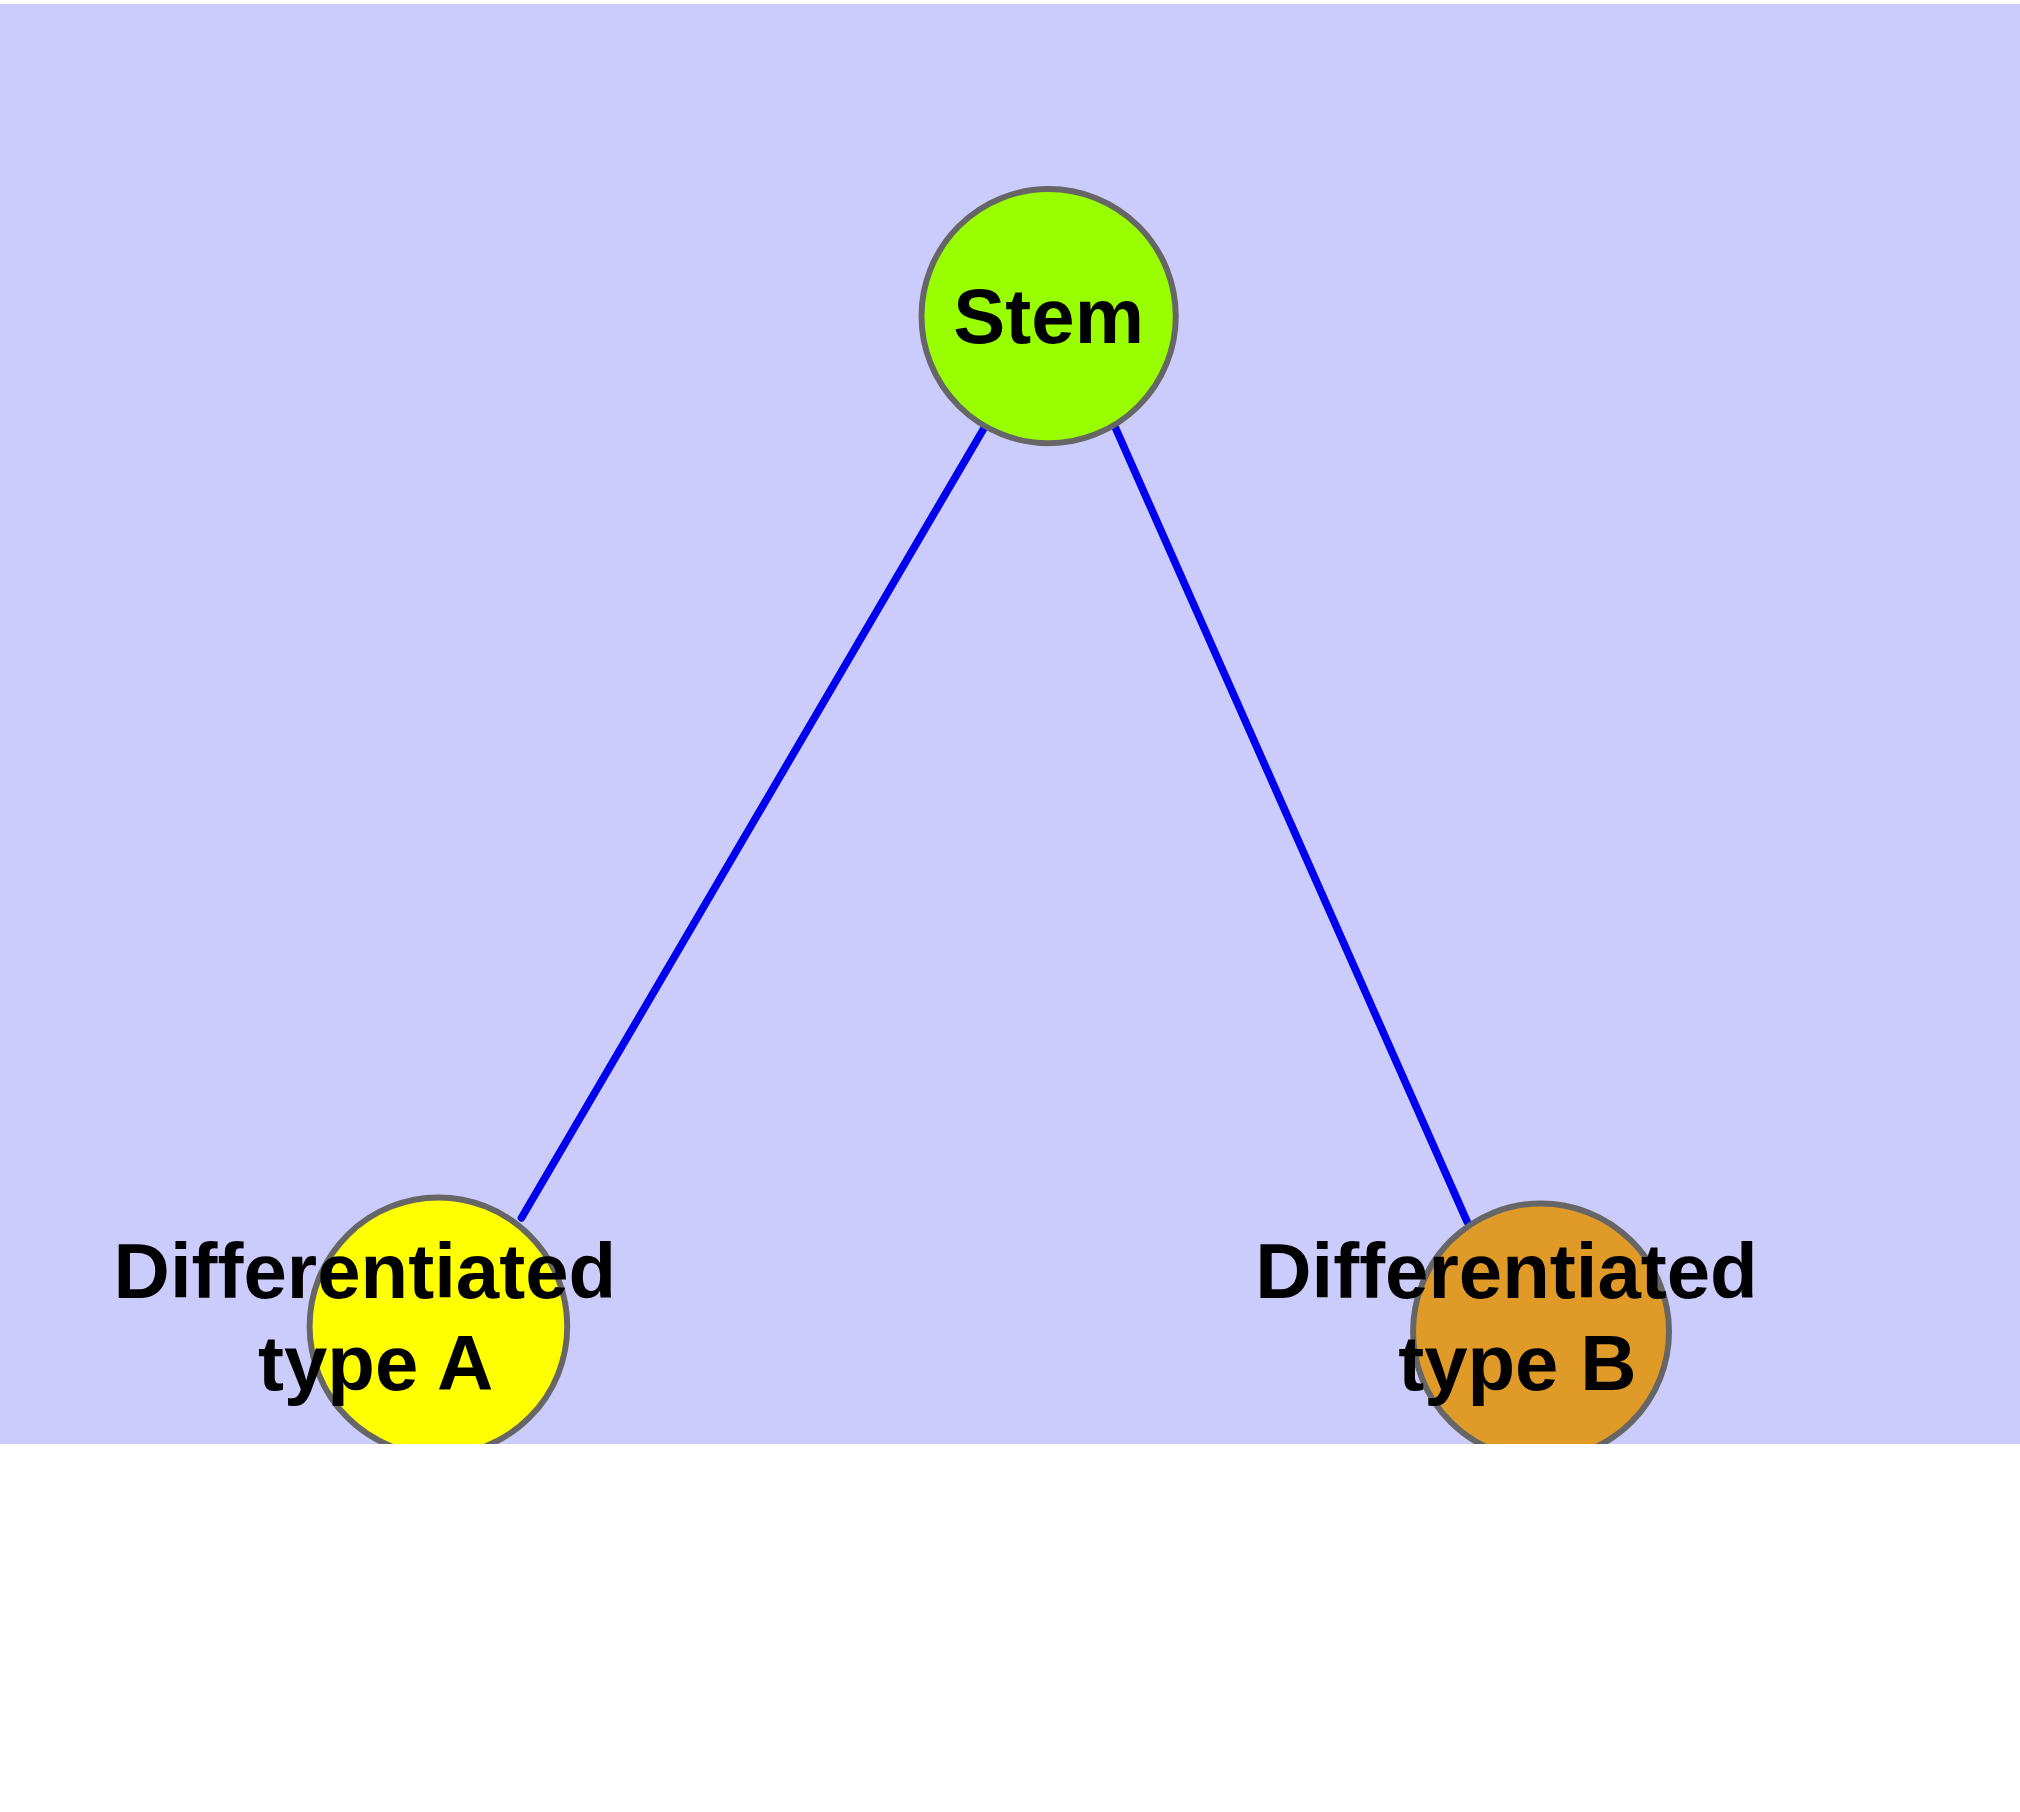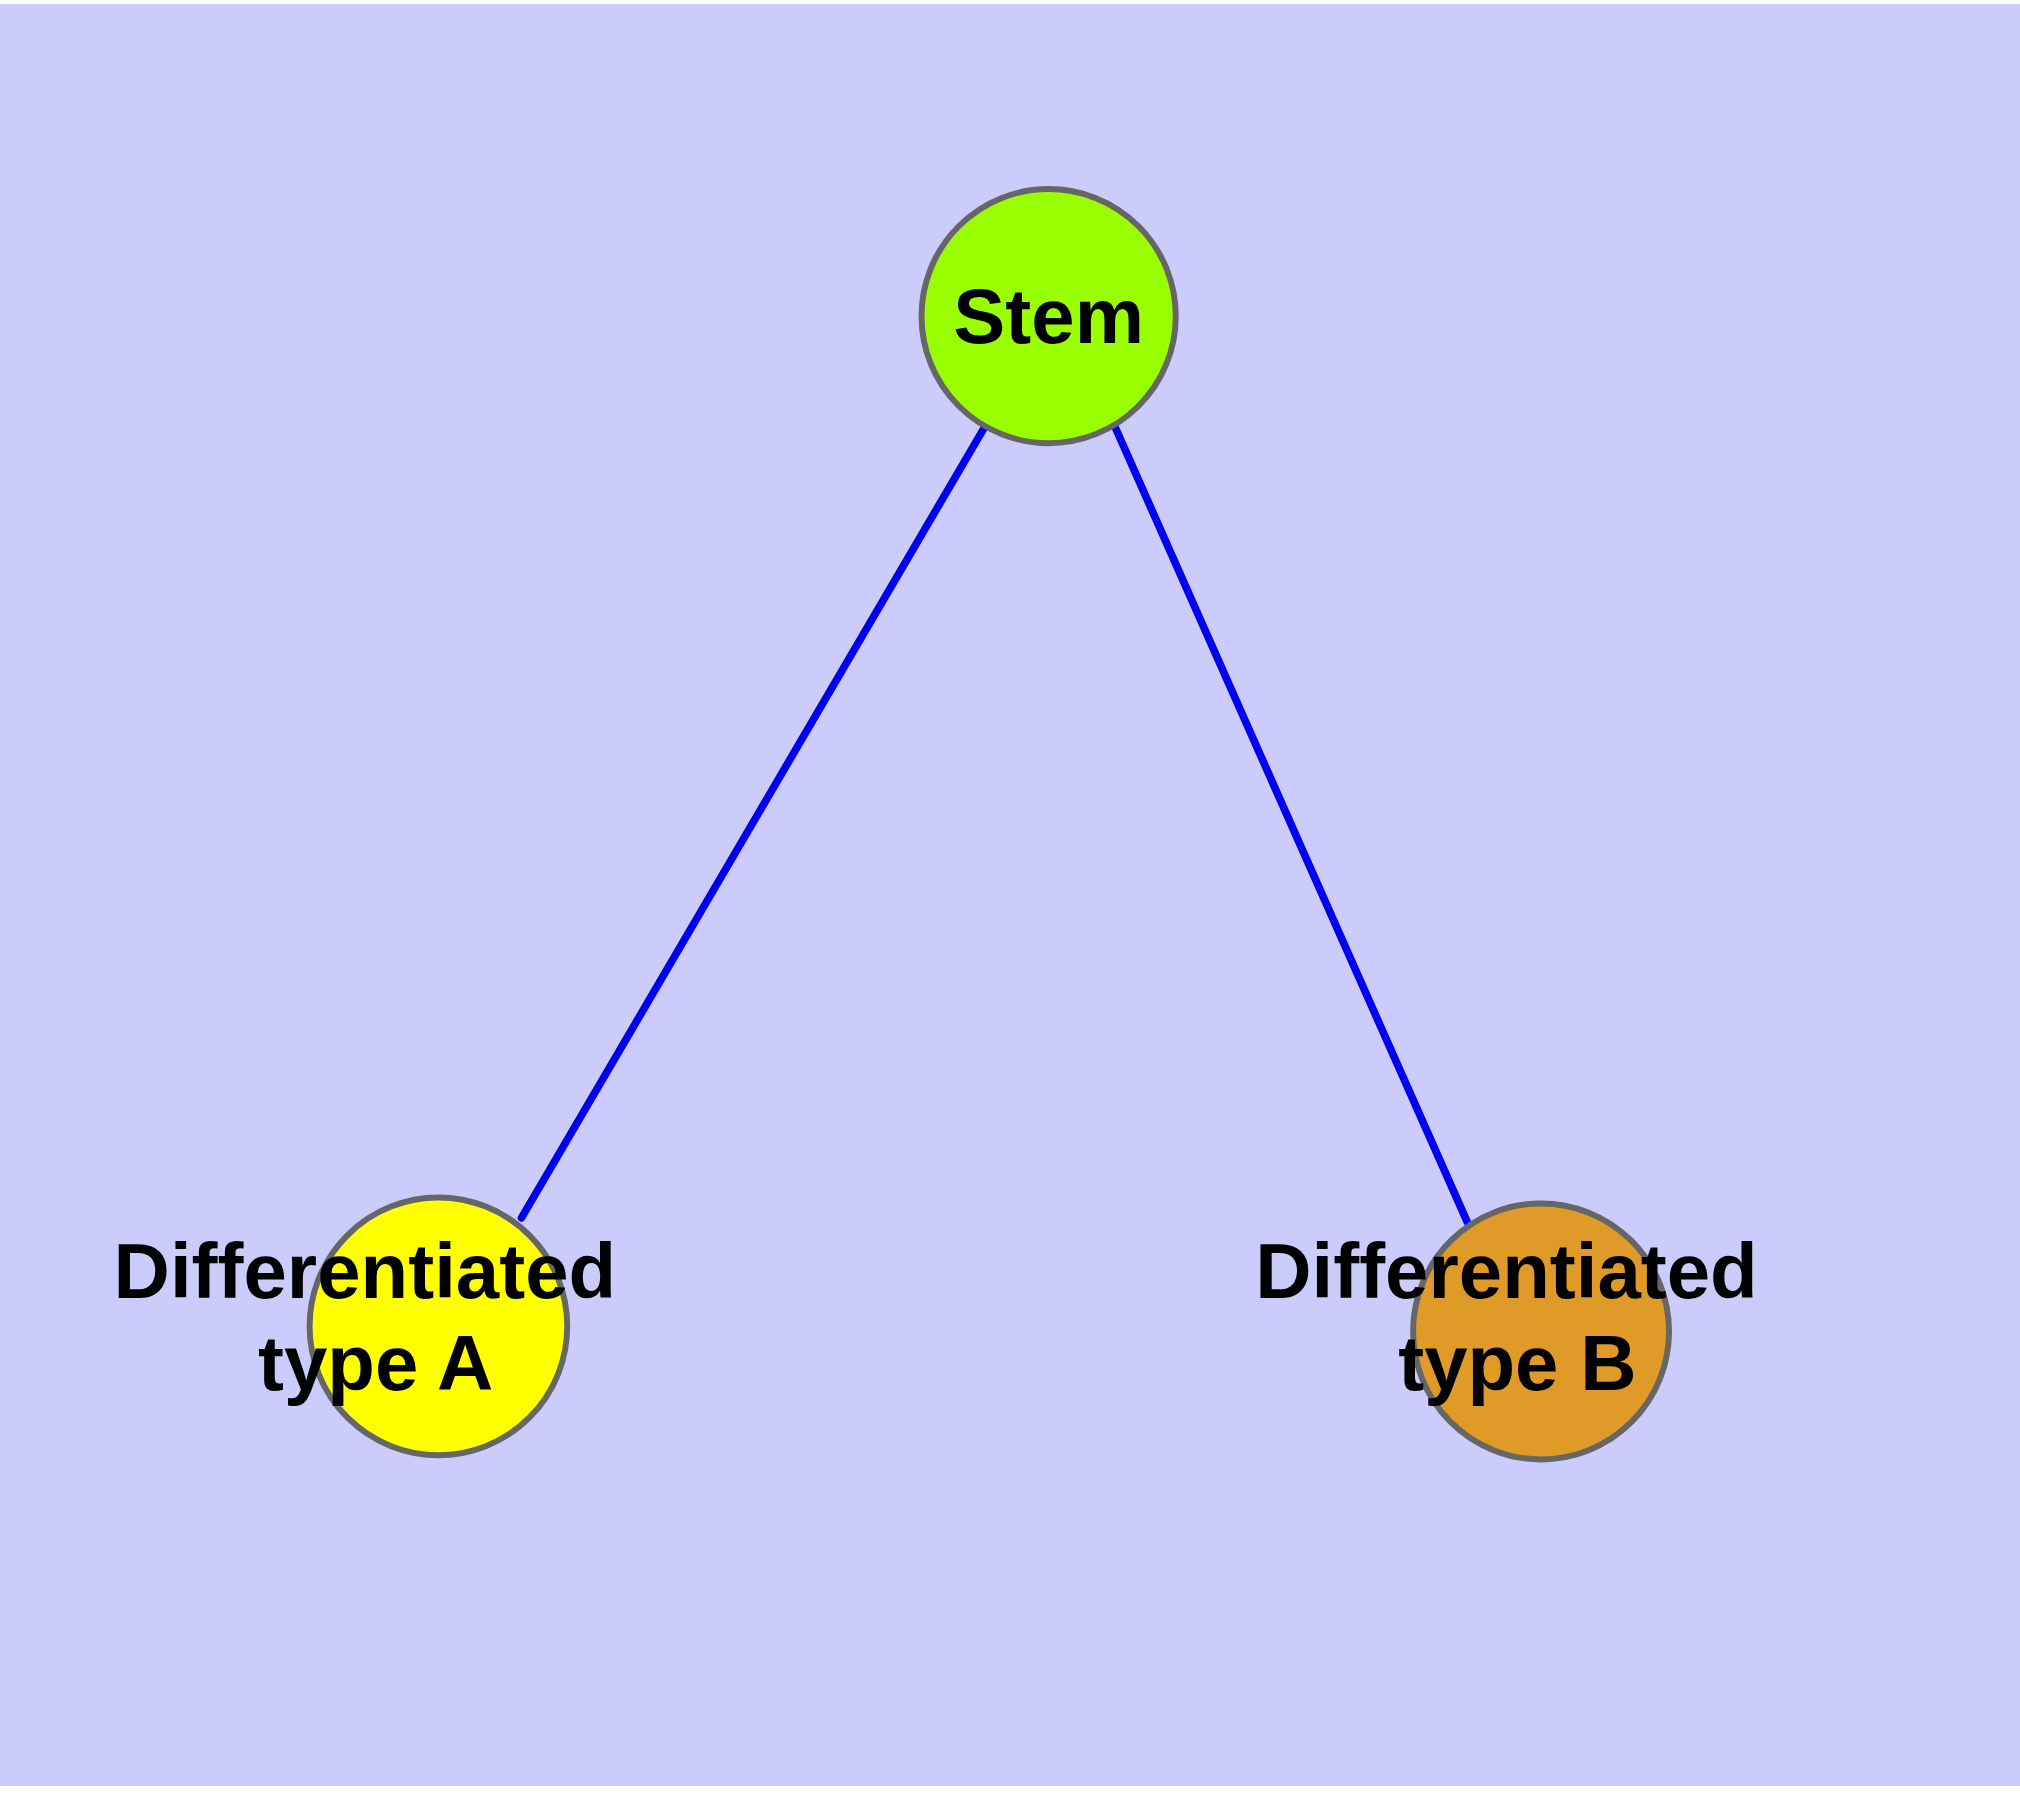--- a/index.html
+++ b/index.html
@@ -33,21 +33,21 @@
   }
   .node-label {
     font-weight: bold;
     fill: #000000;
     font-family: "Liberation Sans", sans-serif;
   }
 </style>
 </head>
 <body>
 
-<div id="canvas" style="width: 2021px; height: 1812px; background: rgb(255, 255, 255);">
+<div id="canvas" style="width: 2021px; height: 1444px; background: rgb(255, 255, 255);">
 
   <div id="plot-area" style="background: rgb(204, 204, 252);"></div>
 
   <svg id="graph-svg" viewBox="0 0 2384 2138">
 
     <g>
       <line x1="1162" y1="503" x2="615" y2="1437" stroke="#0000ee" stroke-width="9" stroke-linecap="round"></line>
       <line x1="1315" y1="503" x2="1731" y2="1442" stroke="#0000ee" stroke-width="9" stroke-linecap="round"></line>
     </g>
 

